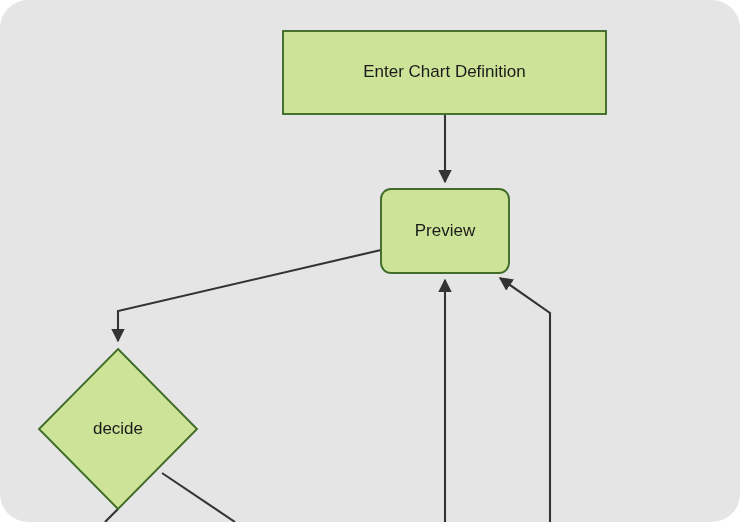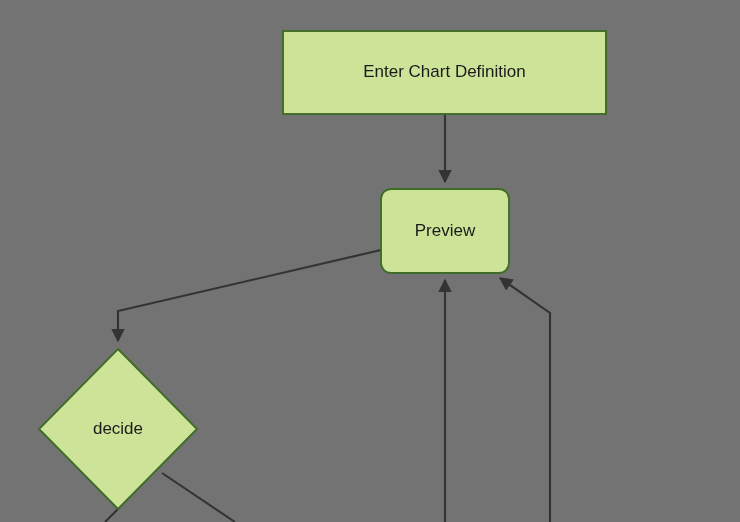--- a/index.html
+++ b/index.html
@@ -7,22 +7,23 @@
     padding: 0;
     background: #ffffff;
   }
   body {
     font-family: "Liberation Sans", sans-serif;
   }
   #canvas {
     position: relative;
     width: 740px;
     height: 522px;
-    background: #737373;
+    background: #e5e5e5;
     overflow: hidden;
+    border-radius: 28px;
   }
   #flow-svg {
     position: absolute;
     top: 0;
     left: 0;
     width: 740px;
     height: 522px;
   }
   .node-label {
     font-family: "Liberation Sans", sans-serif;

